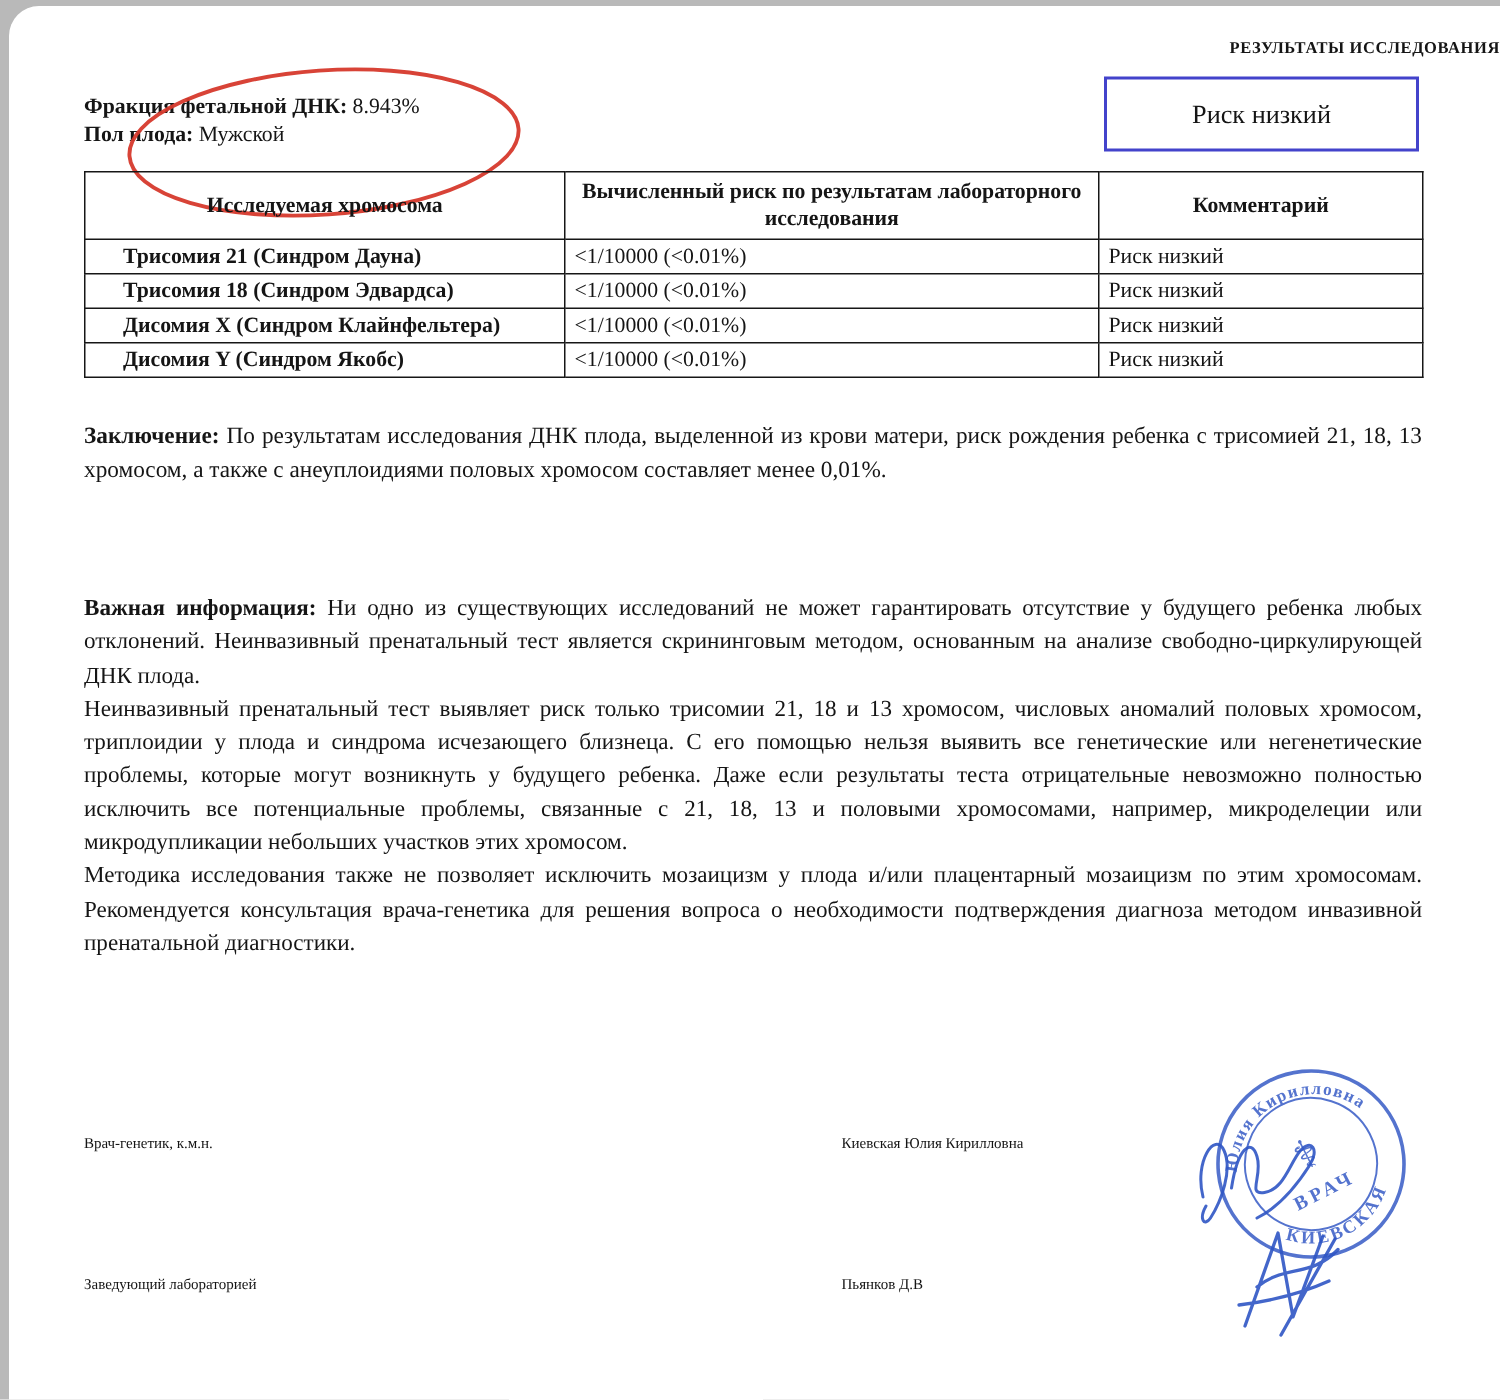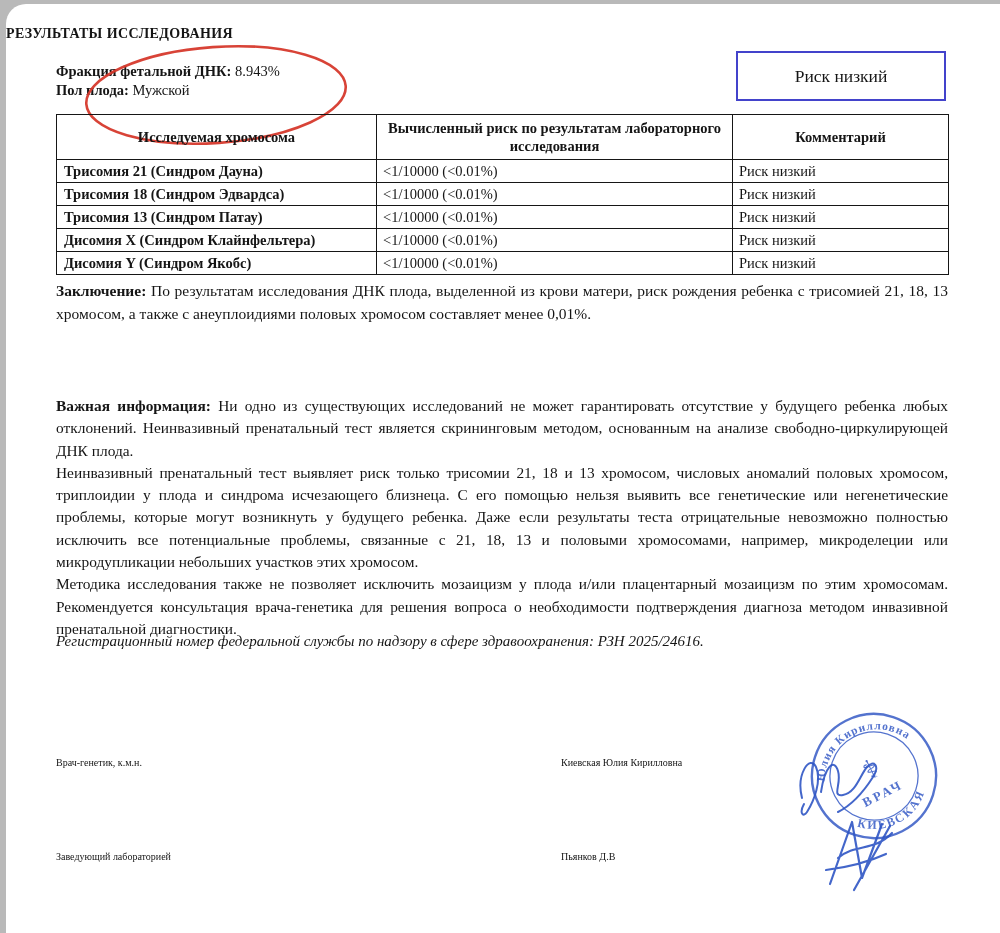--- a/index.html
+++ b/index.html
@@ -1,28 +1,28 @@
 <!DOCTYPE html>
 <html style="--accent-blue: #4343cb; --stamp-blue: #2f55c4; --annotation-red: #d6392c; --text: #151515;"><head>
 <meta charset="utf-8">
 <style>
   html,body{margin:0;padding:0}
   body{width:1000px;height:933px;background:#b9b9b9;font-family:"Liberation Serif",serif;overflow:hidden}
   .page{position:absolute;left:6px;top:4px;right:0;bottom:0;background:#fff;border-top-left-radius:20px;color:var(--text,#151515)}
   .b{font-weight:700}
-  .title{position:absolute;top:22px;left:0;right:0;text-align:left;font-size:14px;font-weight:700;letter-spacing:.4px}
+  .title{position:absolute;top:22px;left:0;right:0;text-align:right;font-size:11px;font-weight:700;letter-spacing:.4px}
   .meta{position:absolute;left:50px;top:58px;font-size:14.5px;line-height:19px}
   .risk-box{position:absolute;left:730px;top:47px;width:206px;height:46px;border:2px solid var(--accent-blue,#4343cb);display:flex;align-items:center;justify-content:center;font-size:17.5px}
   .annotation{position:absolute;left:70px;top:34px;pointer-events:none}
   .annotation ellipse{stroke:var(--annotation-red,#d6392c);fill:none;stroke-width:2.6;opacity:.95}
   table.results{position:absolute;left:50px;top:110px;width:892px;border-collapse:collapse;font-size:14.5px;table-layout:fixed}
   .results th,.results td{border:1.6px solid #161616;padding:2px 6px;overflow:hidden}
   .results th{font-weight:700;text-align:center;vertical-align:middle;line-height:18px;height:40px}
   .results td{height:18px;line-height:17px}
-  .results td.c1{font-weight:700;text-align:left;padding-left:7px}
+  .results td.c1{font-weight:700;text-align:left;padding-left:25px}
   .results td.c2,.results td.c3{text-align:left}
   .para{margin:0}
   .conclusion{position:absolute;left:50px;top:275px;width:892px;font-size:15.5px;line-height:23px;text-align:justify}
   .important{position:absolute;left:50px;top:391px;width:892px;font-size:15.4px;line-height:22.3px;text-align:justify}
   .equipment{position:absolute;left:50px;top:623px;width:892px;font-size:15.4px;line-height:23px}
   .equipment .italic{font-style:italic;font-weight:400;font-size:15px;margin-top:3px}
   .sig-row{position:absolute;left:50px;width:892px;font-size:10px;height:20px}
   .sig-row-1{top:753px}
   .sig-row-2{top:847px}
   .sig-name{position:absolute;left:505px;top:0}
@@ -75,25 +75,20 @@
         <td class="c1">Трисомия 21 (Синдром Дауна)</td>
         <td class="c2">&lt;1/10000 (&lt;0.01%)</td>
         <td class="c3">Риск низкий</td>
       </tr>
       <tr>
         <td class="c1">Трисомия 18 (Синдром Эдвардса)</td>
         <td class="c2">&lt;1/10000 (&lt;0.01%)</td>
         <td class="c3">Риск низкий</td>
       </tr>
       <tr>
-        <td class="c1">Трисомия 13 (Синдром Патау)</td>
-        <td class="c2">&lt;1/10000 (&lt;0.01%)</td>
-        <td class="c3">Риск низкий</td>
-      </tr>
-      <tr>
         <td class="c1">Дисомия X (Синдром Клайнфельтера)</td>
         <td class="c2">&lt;1/10000 (&lt;0.01%)</td>
         <td class="c3">Риск низкий</td>
       </tr>
       <tr>
         <td class="c1">Дисомия Y (Синдром Якобс)</td>
         <td class="c2">&lt;1/10000 (&lt;0.01%)</td>
         <td class="c3">Риск низкий</td>
       </tr>
     </tbody>
@@ -107,21 +102,20 @@
   <div class="important">
     <p class="para">
       <span class="b">Важная информация:</span>
       <span>Ни одно из существующих исследований не может гарантировать отсутствие у будущего ребенка любых отклонений. Неинвазивный пренатальный тест является скрининговым методом, основанным на анализе свободно-циркулирующей ДНК плода.</span>
     </p>
     <p class="para">Неинвазивный пренатальный тест выявляет риск только трисомии 21, 18 и 13 хромосом, числовых аномалий половых хромосом, триплоидии у плода и синдрома исчезающего близнеца. С его помощью нельзя выявить все генетические или негенетические проблемы, которые могут возникнуть у будущего ребенка. Даже если результаты теста отрицательные невозможно полностью исключить все потенциальные проблемы, связанные с 21, 18, 13 и половыми хромосомами, например, микроделеции или микродупликации небольших участков этих хромосом.</p>
     <p class="para">Методика исследования также не позволяет исключить мозаицизм у плода и/или плацентарный мозаицизм по этим хромосомам. Рекомендуется консультация врача-генетика для решения вопроса о необходимости подтверждения диагноза методом инвазивной пренатальной диагностики.</p>
   </div>
 
   <div class="equipment">
-    <p class="para italic">Регистрационный номер федеральной службы по надзору в сфере здравоохранения: РЗН 2025/24616.</p>
   </div>
 
   <div class="sig-row sig-row-1">
     <span>Врач-генетик, к.м.н.</span>
     <span class="sig-name">Киевская Юлия Кирилловна</span>
   </div>
   <div class="sig-row sig-row-2">
     <span>Заведующий лабораторией</span>
     <span class="sig-name">Пьянков Д.В</span>
   </div>

